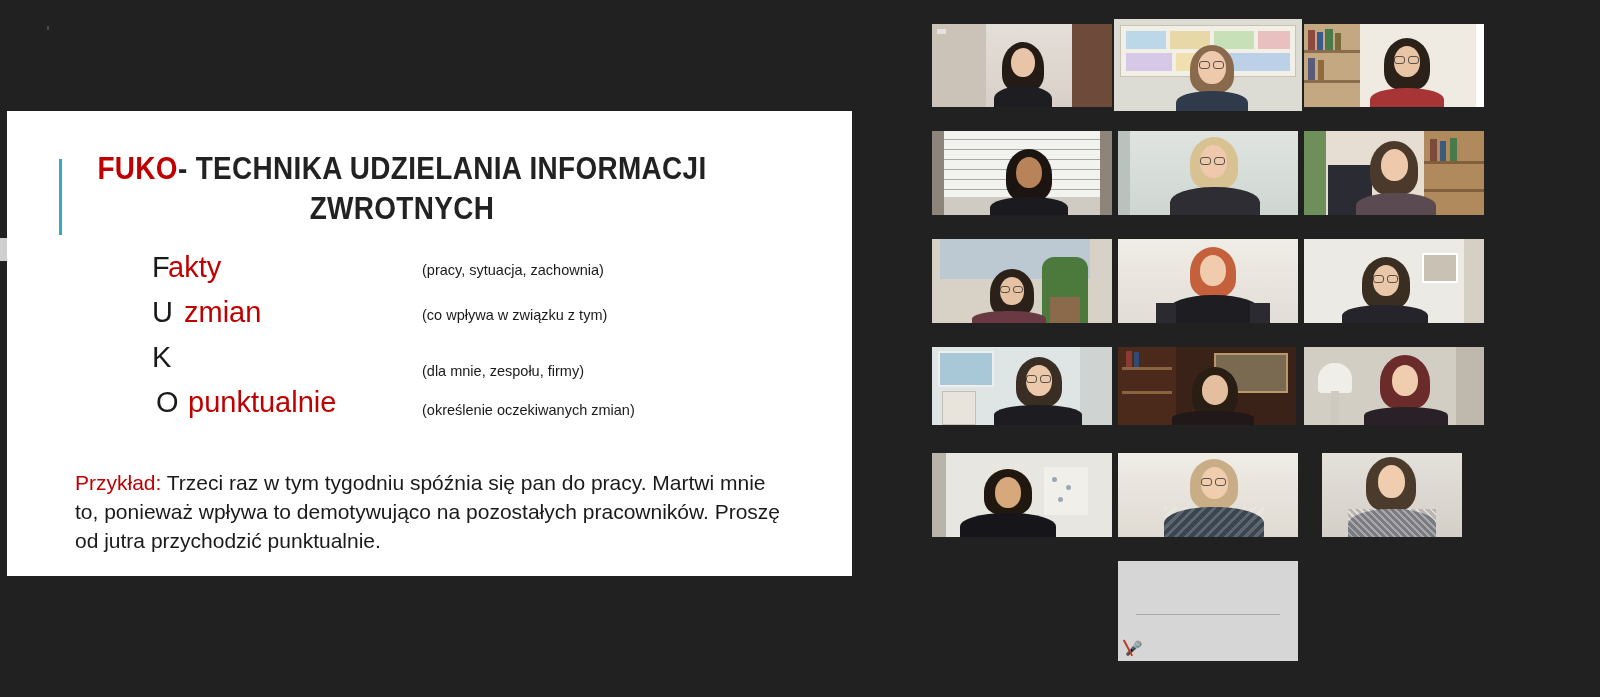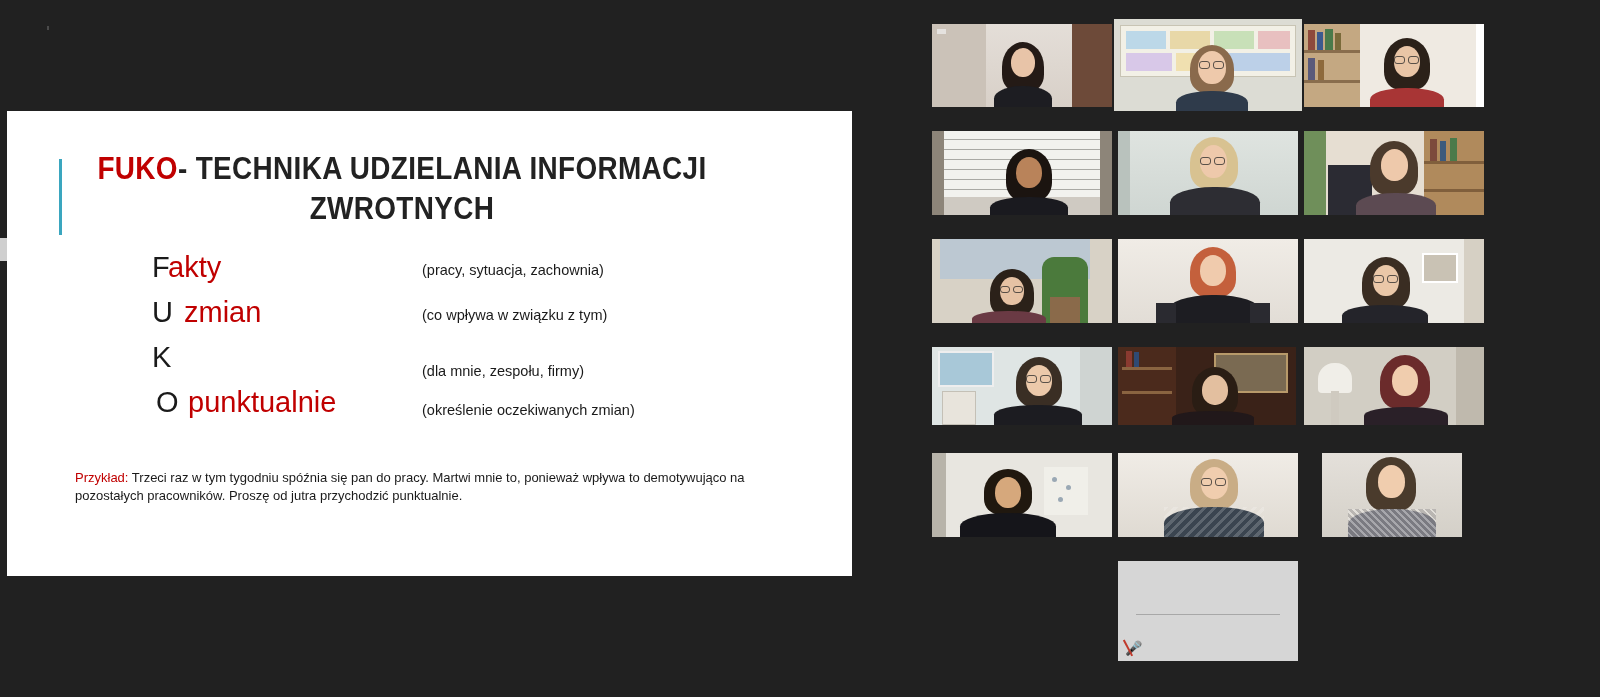--- a/index.html
+++ b/index.html
@@ -100,21 +100,21 @@
   .row-k .fuko-note { top: 22px; }
   .row-o .fuko-letter { left: 4px; }
   .row-o .fuko-rest { left: 36px; }
   .row-o .fuko-note { top: 16px; }
 
   .example {
     position: absolute;
     left: 68px;
     top: 358px;
     width: 710px;
-    font-size: 13px;
+    font-size: 21px;
     line-height: 1.38;
     color: #1a1a1a;
     font-family: "Liberation Sans", sans-serif;
   }
   .example .label { color: #c00000; }
 
   .stray-dot {
     position: absolute;
     left: 47px; top: 26px;
     width: 2px; height: 4px;

